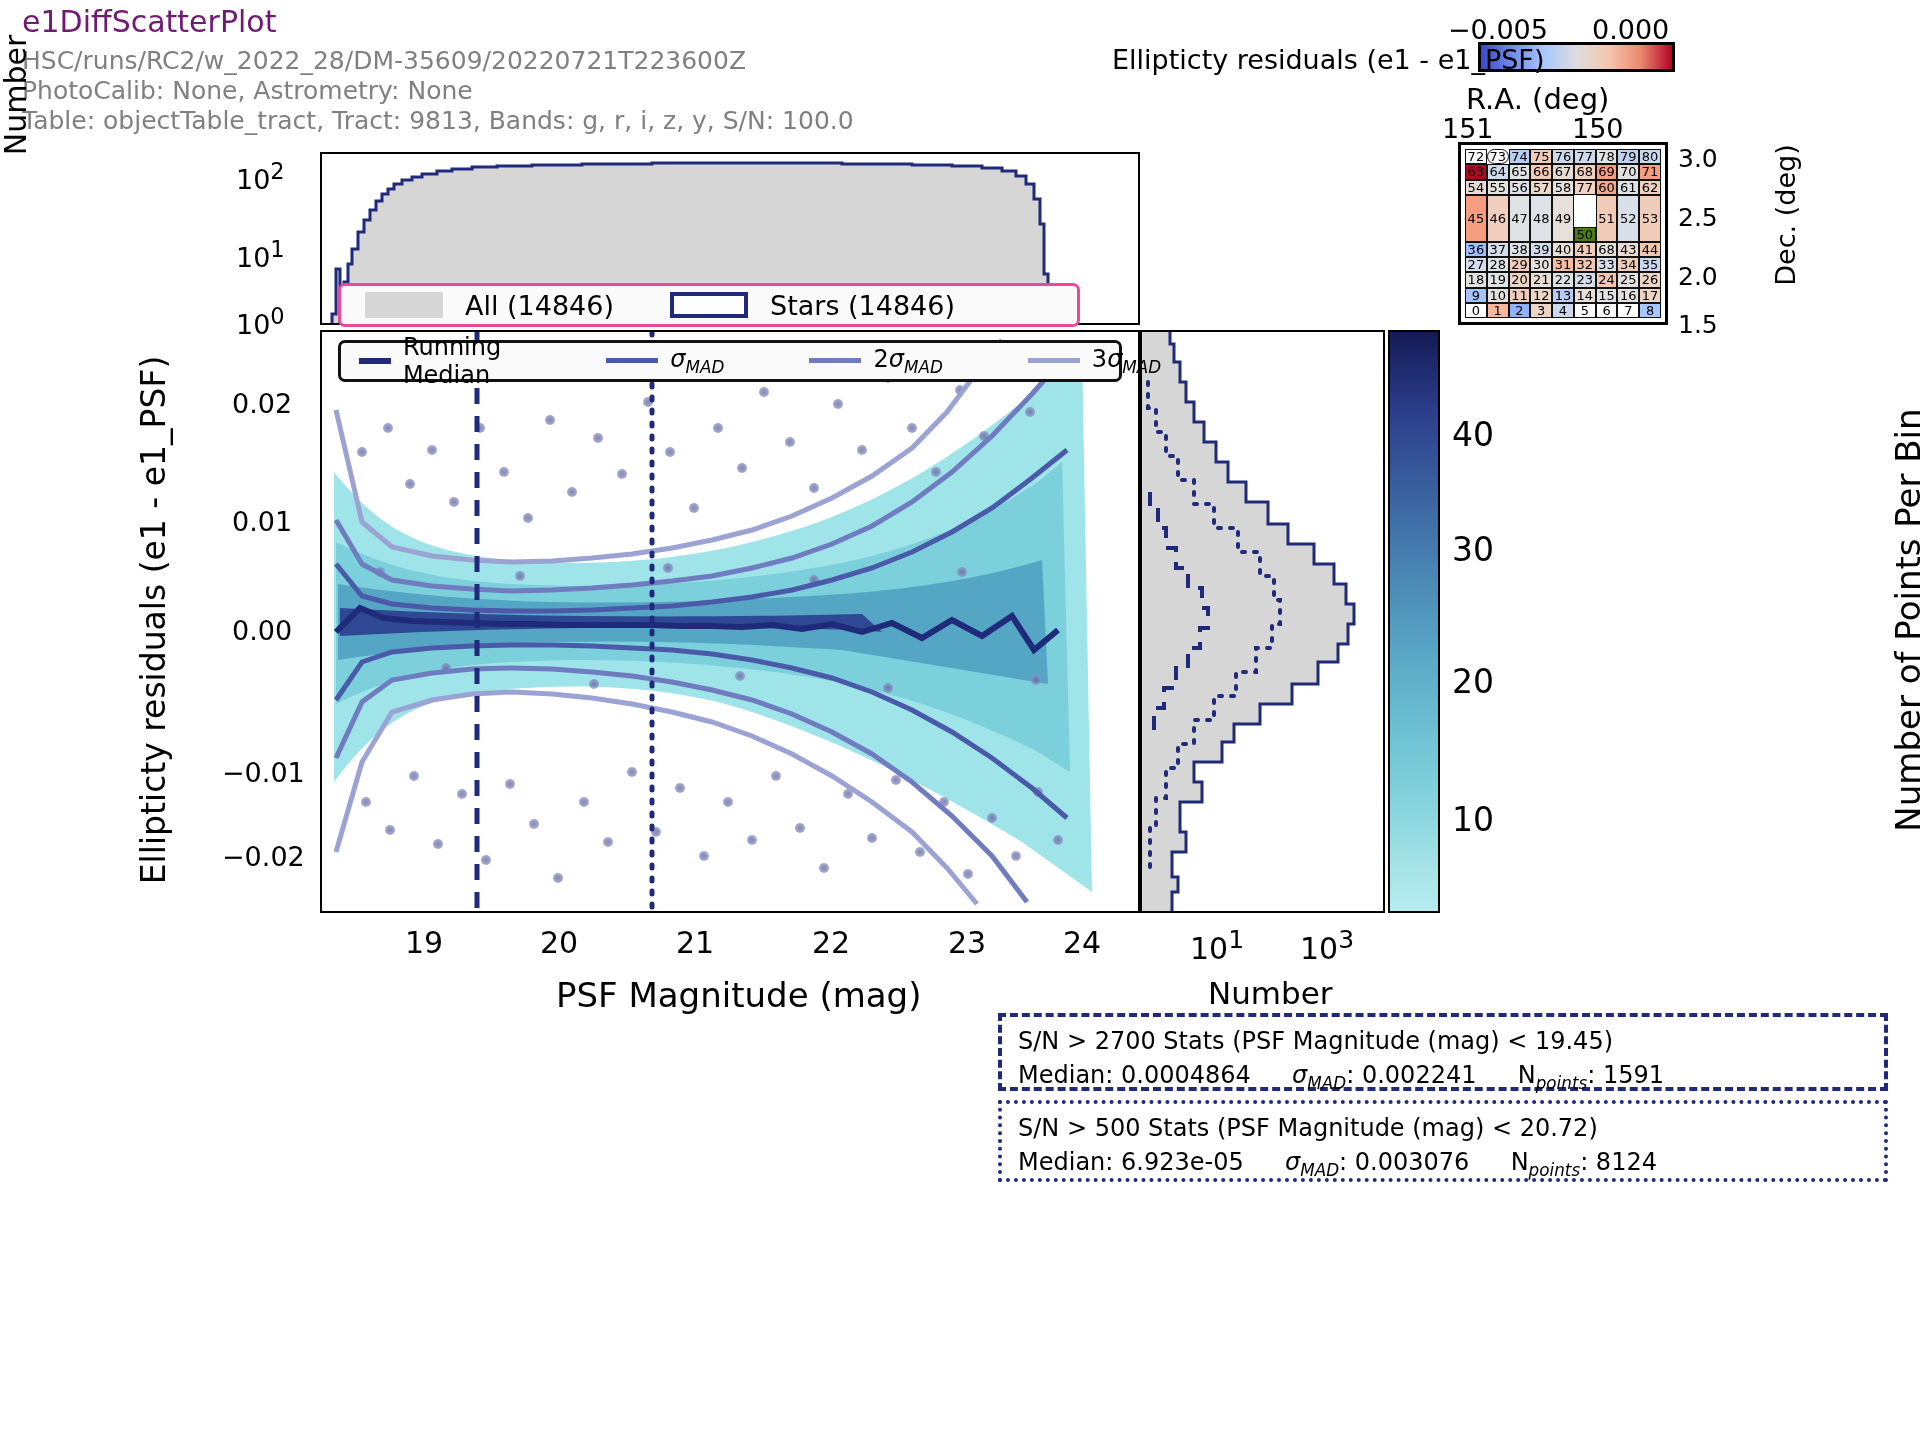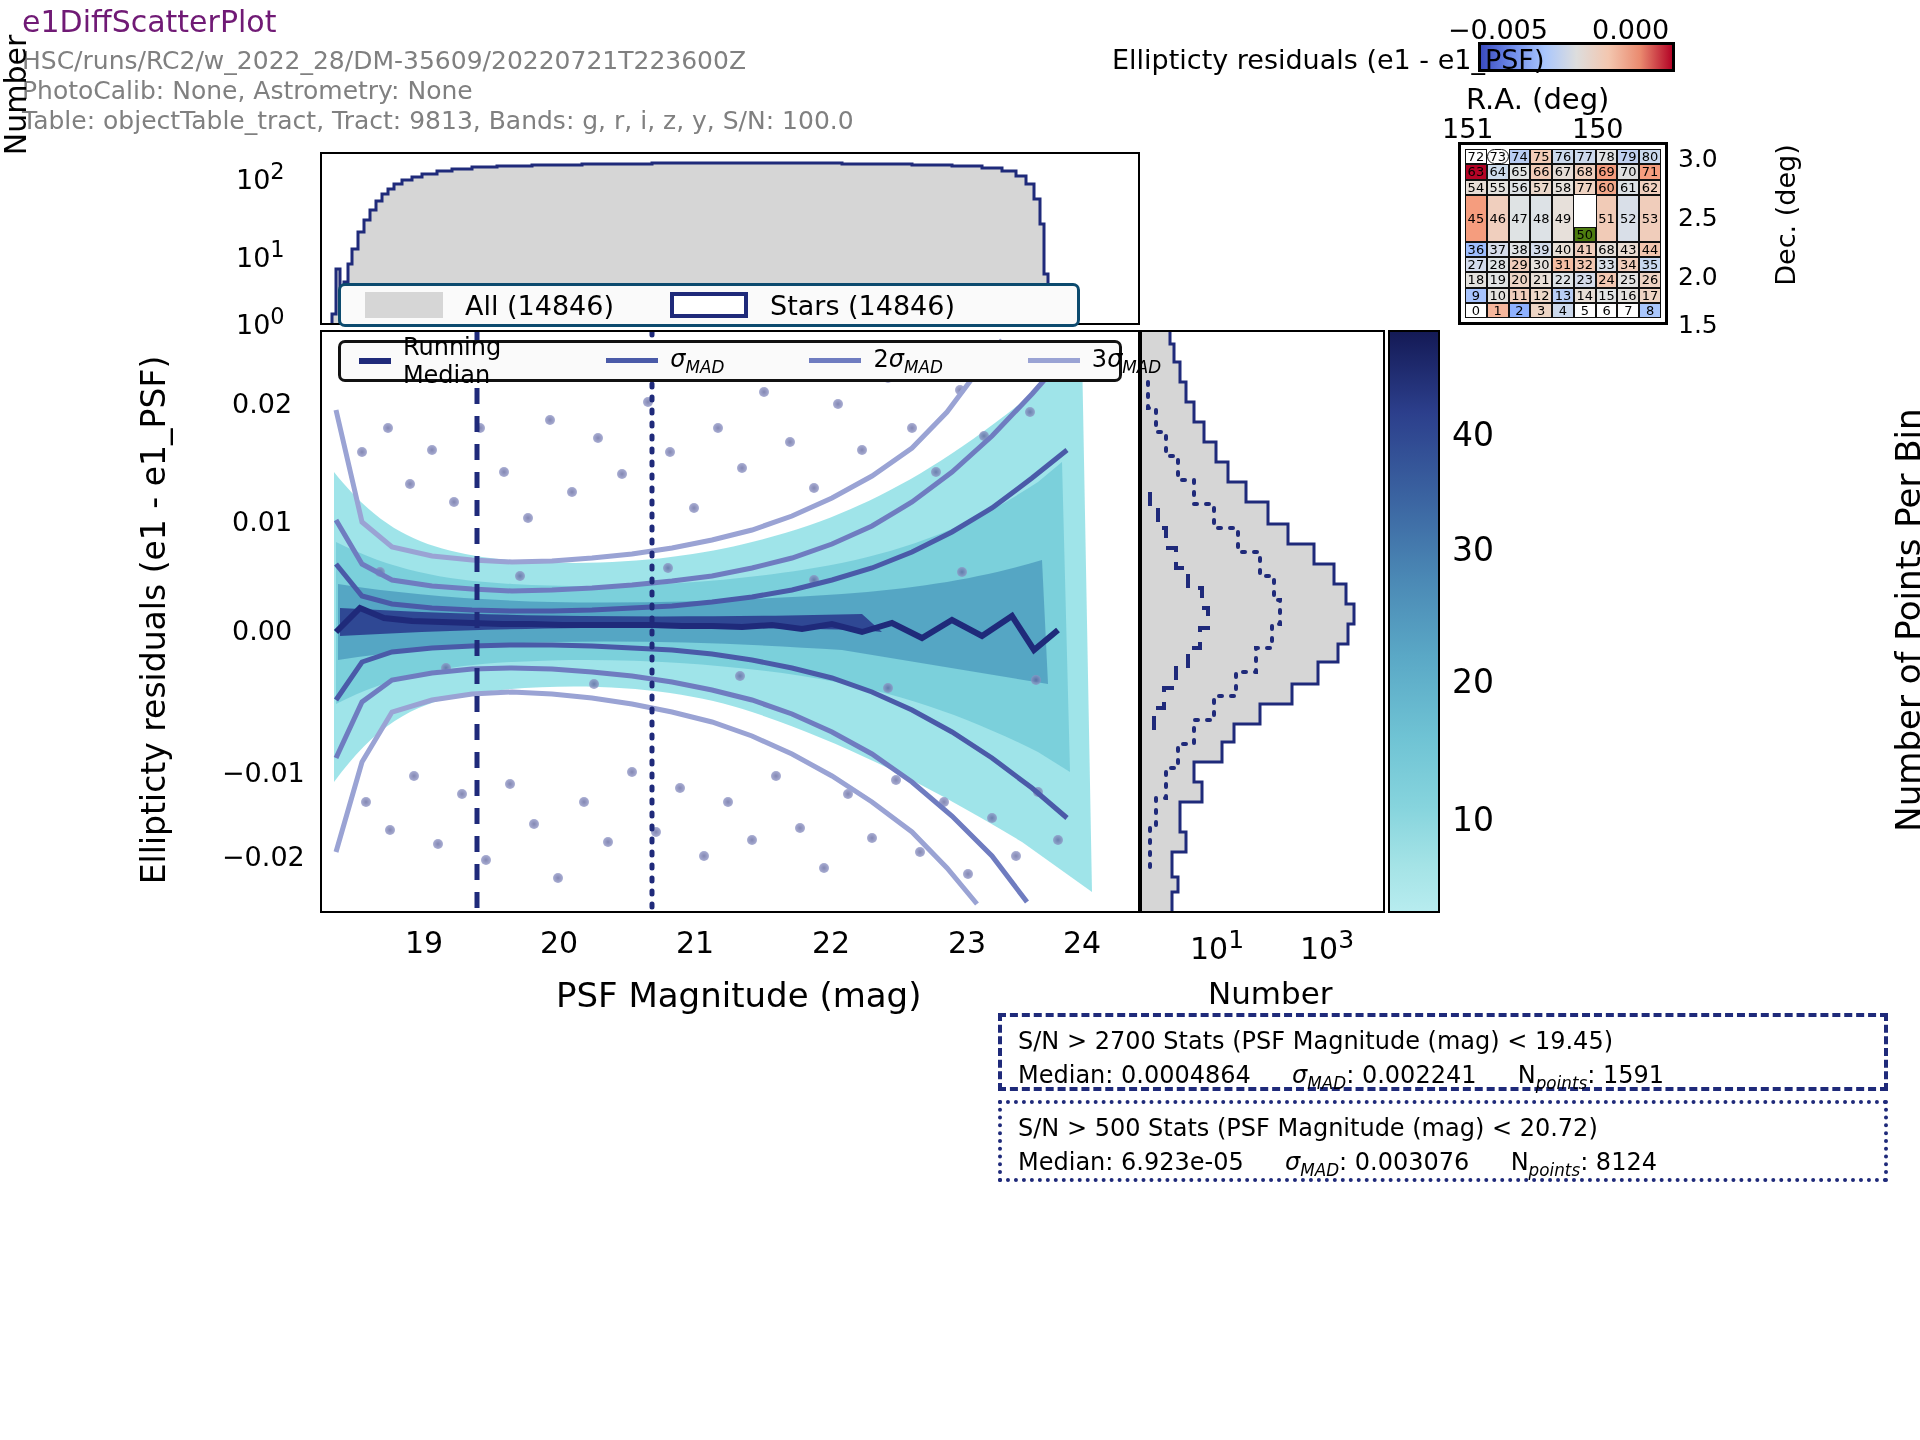--- a/index.html
+++ b/index.html
@@ -20,21 +20,21 @@
   .tick{font-size:27px;color:#000;position:absolute;white-space:nowrap;}
   .tick-sm{font-size:21px;color:#000;position:absolute;white-space:nowrap;}
   .axlabel{font-size:30px;color:#000;position:absolute;white-space:nowrap;}
   .axlabel-lg{font-size:33px;color:#000;position:absolute;white-space:nowrap;}
 
   
   #tophist{left:320px;top:152px;width:820px;height:173px;
            border:2px solid #000;box-sizing:border-box;background:#fff;overflow:hidden;}
   #tophist-legend{
      left:338px;top:283px;width:742px;height:44px;
-     border:3px solid #0c4a6e;border-radius:7px;background:#fafafa;
+     border:3px solid #ec4899;border-radius:7px;background:#fafafa;
      display:flex;align-items:center;box-sizing:border-box;z-index:6;}
   #tophist-legend .sw-all{width:78px;height:26px;background:#d6d6d6;margin-left:24px;}
   #tophist-legend .sw-stars{width:78px;height:26px;border:4px solid #1f2a7a;box-sizing:border-box;margin-left:56px;background:#fff;}
   #tophist-legend span{font-size:27px;color:#000;margin-left:22px;}
 
   
   #mainpanel{left:320px;top:330px;width:820px;height:583px;
              border:2px solid #000;box-sizing:border-box;background:#fff;overflow:hidden;}
   #main-legend{
      left:338px;top:340px;width:784px;height:42px;

